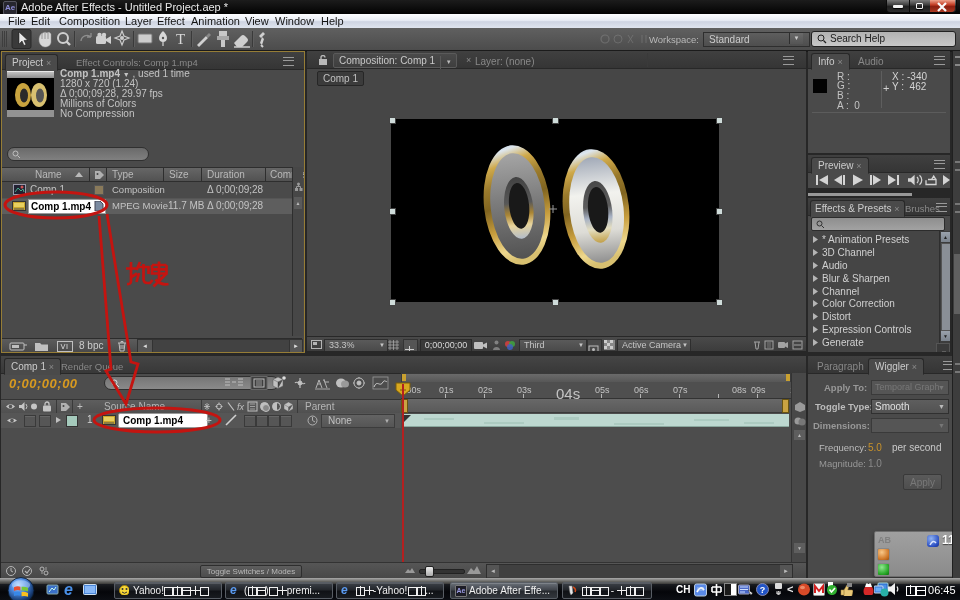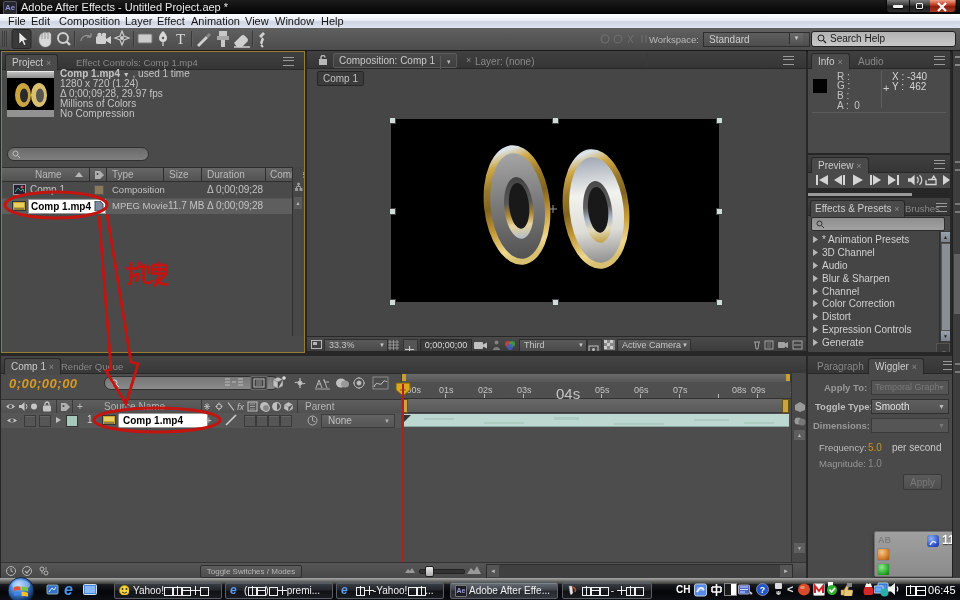--- a/index.html
+++ b/index.html
@@ -198,20 +198,41 @@
     <span class="txt" style="left:205px;top:1px;">Δ 0;00;09;28</span>
   </div>
   <div class="abs" style="left:290px;top:115px;width:10px;height:169px;background:#474747;border-left:1px solid #2e2e2e;">
     <svg class="abs" style="left:1px;top:15px;" width="9" height="10">
         <circle cx="4.5" cy="2" r="1.5" fill="#999"></circle>
         <rect x="1" y="6" width="3" height="3" fill="#999"></rect>
         <rect x="5.5" y="6" width="3" height="3" fill="#999"></rect>
         <path d="M4.5,3 V5 M2.5,6 V4.5 H6.5 V6" stroke="#999" fill="none"></path>
       </svg>
     <div class="abs" style="left:1px;top:30px;width:8px;height:12px;background:#5a5a5a;color:#bbb;font-size:5px;text-align:center;line-height:12px;">▲</div>
+  </div>
+  <div class="abs" style="left:0;top:286px;width:300px;height:14px;background:linear-gradient(#5c5c5c,#484848);border-top:1px solid #2c2c2c;">
+    <svg class="abs" style="left:6px;top:2px;" width="20" height="11">
+        <rect x="2" y="2" width="14" height="7" rx="1" fill="none" stroke="#c0c0c0"></rect>
+        <rect x="4" y="4" width="7" height="3" fill="#c0c0c0"></rect>
+        <path d="M16,4 L19,4" stroke="#c0c0c0"></path>
+      </svg>
+    <svg class="abs" style="left:32px;top:2px;" width="15" height="11">
+        <path d="M1,2 H6 L7.5,3.5 H14 V10 H1 Z" fill="#c0c0c0"></path>
+      </svg>
+    <svg class="abs" style="left:55px;top:2px;" width="16" height="11">
+        <rect x="0.5" y="0.5" width="15" height="10" fill="none" stroke="#c0c0c0"></rect>
+        <path d="M4,3 L6,8 L8,3 M10,3 V8" stroke="#c0c0c0" fill="none"></path>
+      </svg>
+    <span class="txt" style="left:77px;top:1px;color:#cccccc;">8 bpc</span>
+    <svg class="abs" style="left:114px;top:1px;" width="12" height="12">
+        <path d="M2,3 H10 M3,3 L4,11 H8 L9,3 M5,3 V1.5 H7 V3 M5,5 V9 M7,5 V9" stroke="#c0c0c0" fill="none"></path>
+      </svg>
+    <div class="abs" style="left:135px;top:0;width:14px;height:13px;background:#565656;border:1px solid #333;color:#ddd;font-size:6px;text-align:center;line-height:13px;">◄</div>
+    <div class="abs" style="left:150px;top:0;width:136px;height:13px;background:#424242;border:1px solid #333;"></div>
+    <div class="abs" style="left:287px;top:0;width:12px;height:13px;background:#565656;border:1px solid #333;color:#ddd;font-size:6px;text-align:center;line-height:13px;">►</div>
   </div>
 </div>
 
 <div class="panel" id="comppanel" style="left:307px;top:51px;width:499px;height:300px;background:#464646;">
   <div class="tabbar"></div>
   <svg class="abs" style="left:11px;top:4px;" width="11" height="11">
       <rect x="1" y="4" width="8" height="6" fill="#b8b8b8"></rect>
       <path d="M3,4 V2.5 a2,2 0 0 1 4,0" fill="none" stroke="#b8b8b8" stroke-width="1.4"></path>
     </svg>
   <div class="abs" style="left:26px;top:2px;height:13px;background:linear-gradient(#4a4a4a,#3e3e3e);border:1px solid #5a5a5a;border-radius:2px;color:#c9c9c9;font-size:10px;line-height:13px;"><span style="padding:0 5px;">Composition: Comp 1</span><span style="display:inline-block;width:15px;border-left:1px solid #5a5a5a;text-align:center;font-size:6px;color:#bbb;">▼</span></div>

